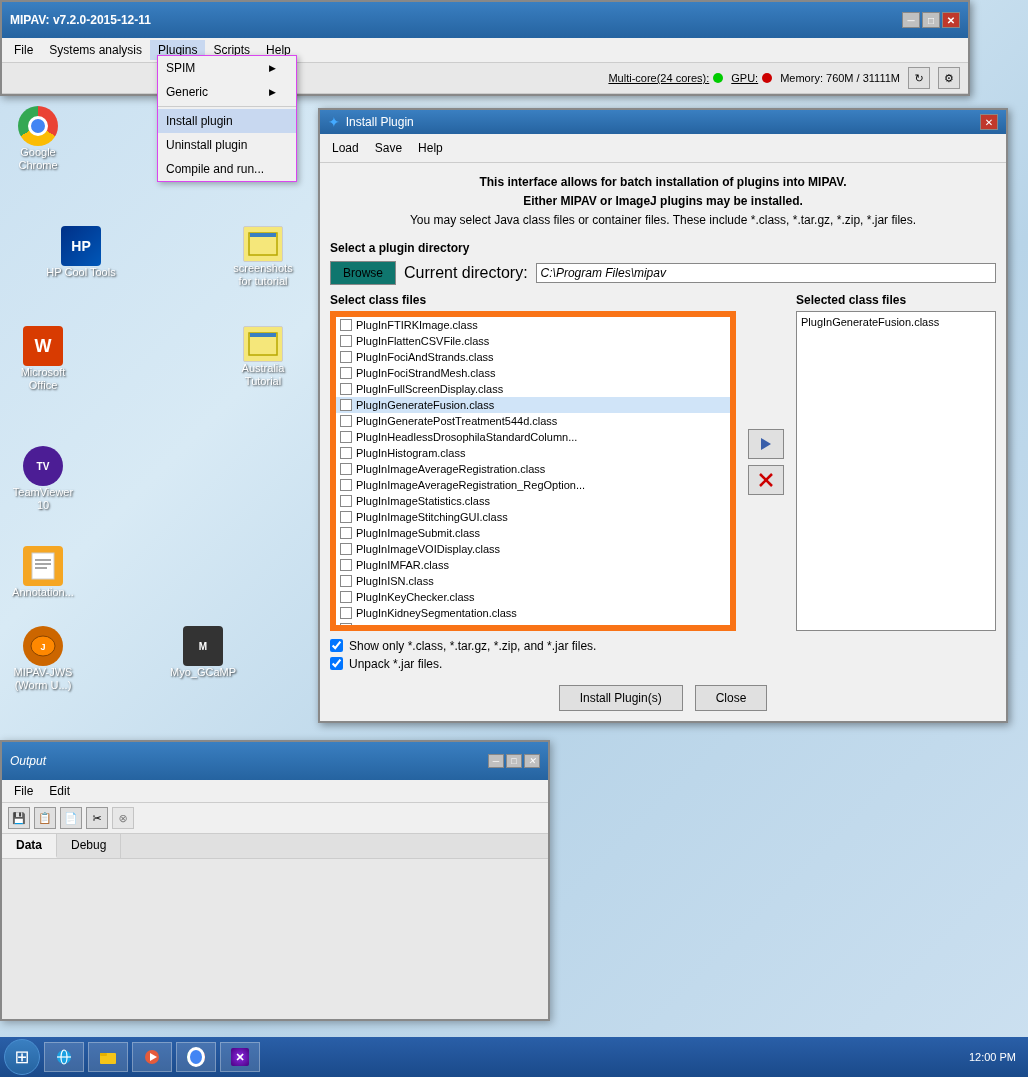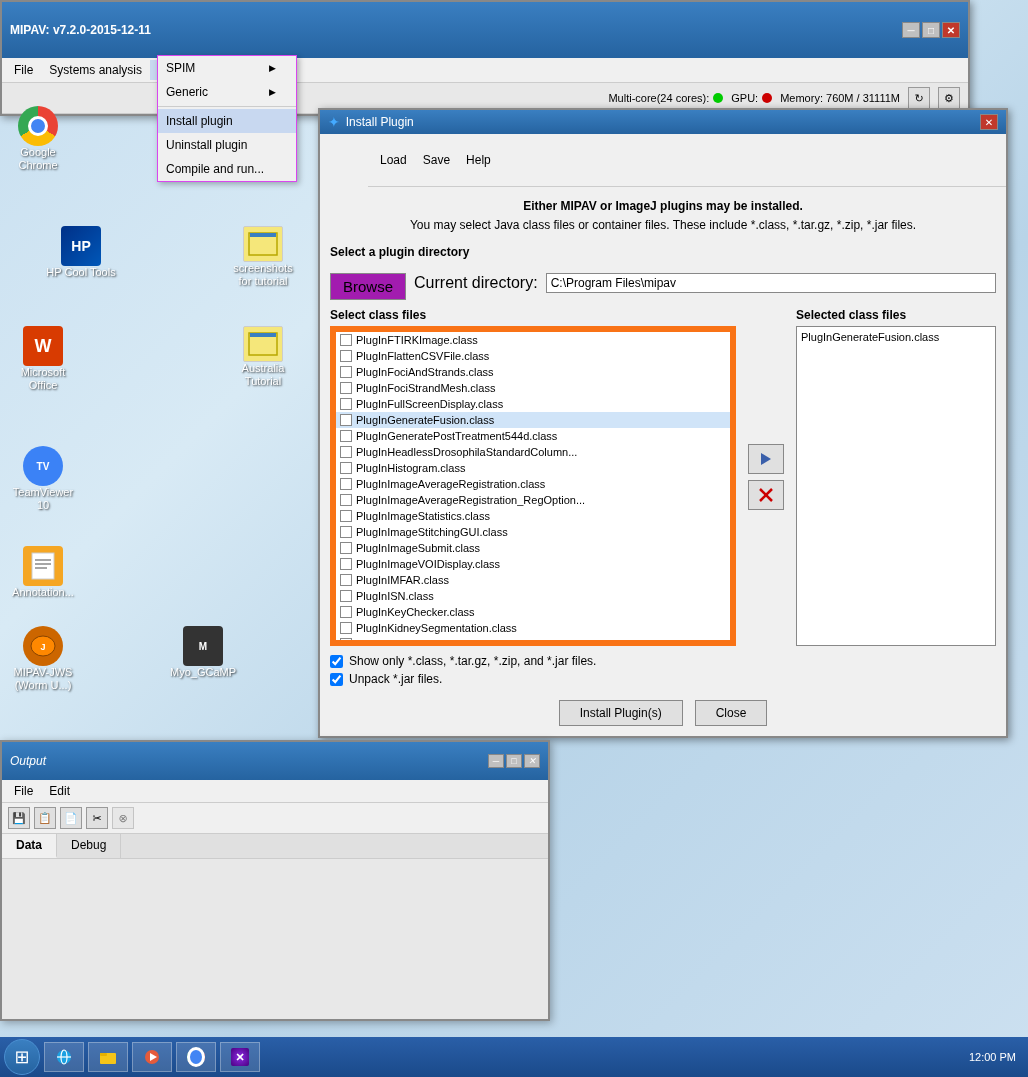--- a/index.html
+++ b/index.html
@@ -56,21 +56,21 @@
       top: 0;
       left: 0;
       width: 970px;
       background: #f0f0f0;
       border: 2px solid #888;
       box-shadow: 2px 2px 8px rgba(0,0,0,0.4);
     }
     .mipav-titlebar {
       background: linear-gradient(to bottom, #3a7fc1, #2563a0);
       color: white;
-      padding: 20px 8px;
+      padding: 10px 8px;
       display: flex;
       align-items: center;
       justify-content: space-between;
       font-size: 12px;
       font-weight: bold;
     }
     .titlebar-controls {
       display: flex;
       gap: 2px;
     }
@@ -106,20 +106,21 @@
       display: flex;
       align-items: center;
       justify-content: flex-end;
       gap: 8px;
       font-size: 11px;
     }
     .status-indicator {
       display: flex;
       align-items: center;
       gap: 4px;
+      text-decoration: underline;
     }
     .dot { width: 10px; height: 10px; border-radius: 50%; }
     .dot-green { background: #00cc00; }
     .dot-red { background: #cc0000; }
 
     
     .dropdown-menu {
       position: absolute;
       top: 55px;
       left: 157px;
@@ -157,22 +158,21 @@
       padding: 4px 8px;
       display: flex;
       align-items: center;
       justify-content: space-between;
       font-size: 12px;
     }
     .dialog-menubar {
       background: #f0f0f0;
       display: flex;
       border-bottom: 1px solid #ccc;
-      padding: 16px 4px;
-      margin-left: 48px;
+      padding: 4px 4px;
     }
     .dialog-menubar .menu-item {
       padding: 3px 8px;
       cursor: pointer;
       font-size: 12px;
     }
     .dialog-content {
       padding: 10px;
     }
     .dialog-info {
@@ -183,33 +183,33 @@
     }
     .dialog-info .bold { font-weight: bold; }
     .plugin-dir-section {
       display: flex;
       align-items: center;
       gap: 8px;
       margin-bottom: 8px;
     }
     .browse-btn {
       padding: 4px 12px;
-      background: #a21caf;
+      background: #0f766e;
       border: 1px solid #888;
       cursor: pointer;
-      font-size: 15px;
-      margin-top: 8px;
+      font-size: 12px;
     }
     .current-dir-label { font-size: 16px; }
     .current-dir-input {
       flex: 1;
       padding: 2px 4px;
       border: 1px solid #888;
       background: white;
       font-size: 12px;
+      font-style: italic;
     }
 
     .file-selection-area {
       display: flex;
       gap: 8px;
       margin-bottom: 8px;
     }
     .file-list-section { flex: 1; }
     .file-list-header {
       font-size: 12px;
@@ -522,20 +522,21 @@
     </div>
     <div class="titlebar-btn close">✕</div>
   </div>
   <div class="dialog-menubar">
     <div class="menu-item">Load</div>
     <div class="menu-item">Save</div>
     <div class="menu-item">Help</div>
   </div>
   <div class="dialog-content">
     <div class="dialog-info">
+      <div class="bold">This interface allows for batch installation of plugins into MIPAV.</div>
       <div class="bold">Either MIPAV or ImageJ plugins may be installed.</div>
       <div>You may select Java class files or container files. These include *.class, *.tar.gz, *.zip, *.jar files.</div>
     </div>
     <div class="select-plugin-dir-label">Select a plugin directory</div>
     <div class="plugin-dir-section">
       <button class="browse-btn">Browse</button>
       <span class="current-dir-label">Current directory:</span>
       <input class="current-dir-input" type="text" value="C:\Program Files\mipav" style="">
     </div>
     <div class="file-selection-area">
@@ -697,21 +698,21 @@
   <div style="width:40px;height:40px;background:linear-gradient(135deg,#003087,#0057b8);border-radius:4px;display:flex;align-items:center;justify-content:center;color:white;font-weight:bold;font-size:14px;">HP</div>
   <span class="icon-label">HP Cool Tools</span>
 </div>
 
 <div class="desktop-icon" style="top:326px;left:8px;">
   <div style="width:40px;height:40px;background:#d83b01;border-radius:4px;display:flex;align-items:center;justify-content:center;color:white;font-weight:bold;font-size:18px;">W</div>
   <span class="icon-label">Microsoft Office</span>
 </div>
 
 <div class="desktop-icon" style="top:446px;left:8px;">
-  <div style="width:40px;height:40px;background:#3b82f6;border-radius:50%;display:flex;align-items:center;justify-content:center;color:white;font-size:10px;font-weight:bold;">TV</div>
+  <div style="width:40px;height:40px;background:#4c1d95;border-radius:50%;display:flex;align-items:center;justify-content:center;color:white;font-size:10px;font-weight:bold;">TV</div>
   <span class="icon-label">TeamViewer 10</span>
 </div>
 
 <div class="desktop-icon" style="top:546px;left:8px;justify-content:space-between;">
   <div style="width:40px;height:40px;background:#f5a623;border-radius:4px;display:flex;align-items:center;justify-content:center;">
     <svg width="28" height="28" viewBox="0 0 28 28">
         <rect width="22" height="26" x="3" y="1" fill="white" stroke="#ccc"></rect>
         <line x1="6" y1="8" x2="22" y2="8" stroke="#888" stroke-width="1.5"></line>
         <line x1="6" y1="12" x2="22" y2="12" stroke="#888" stroke-width="1.5"></line>
         <line x1="6" y1="16" x2="18" y2="16" stroke="#888" stroke-width="1.5"></line>

